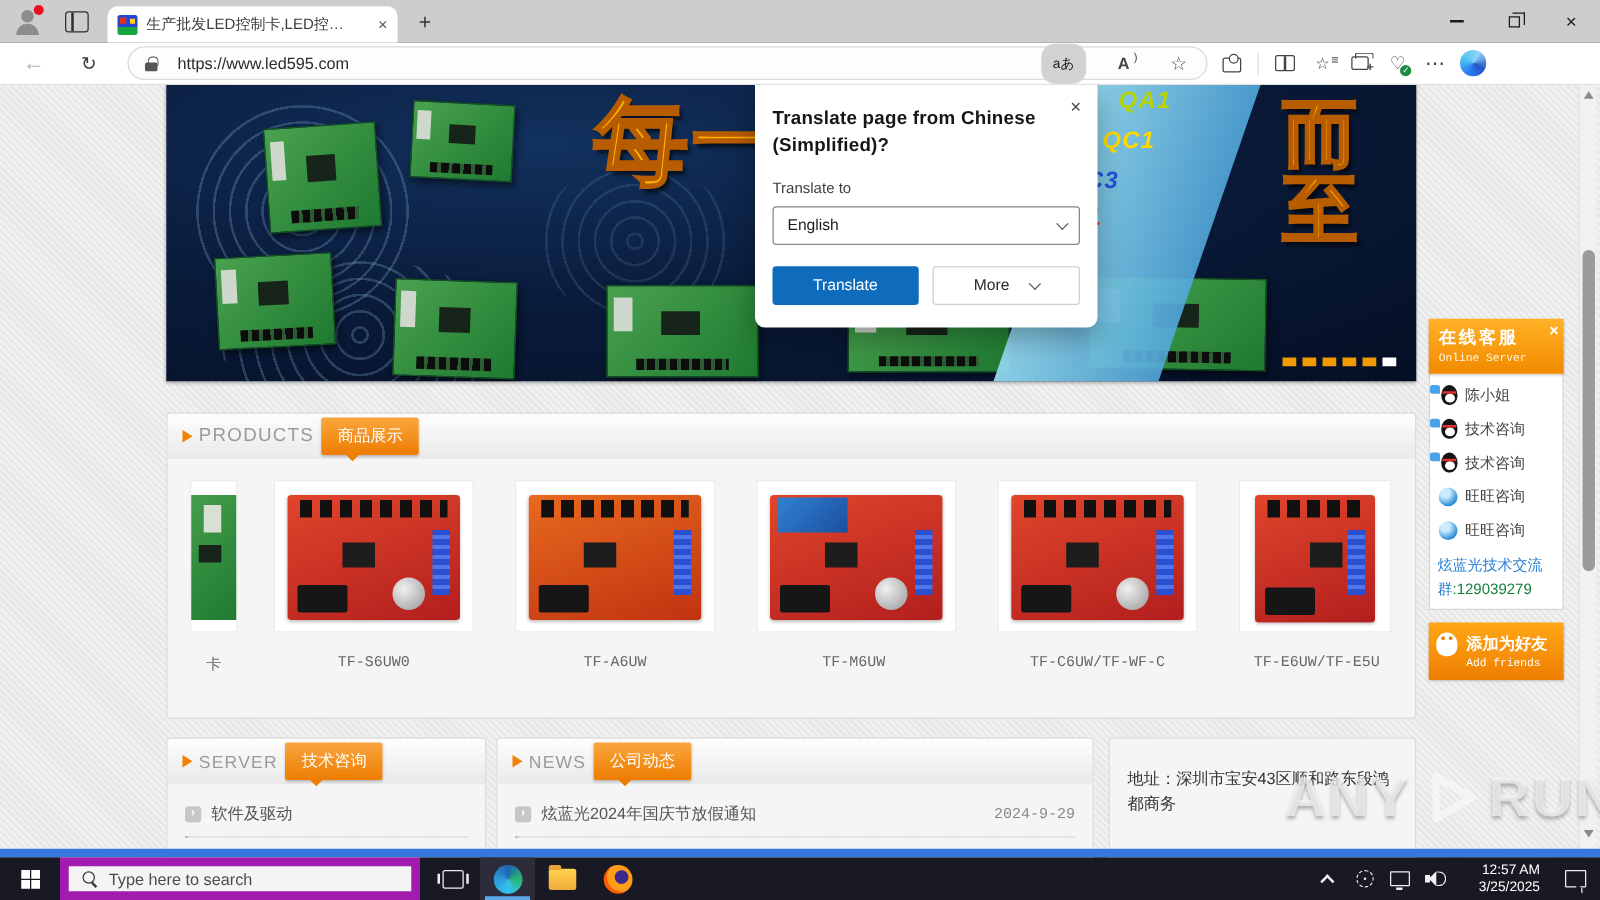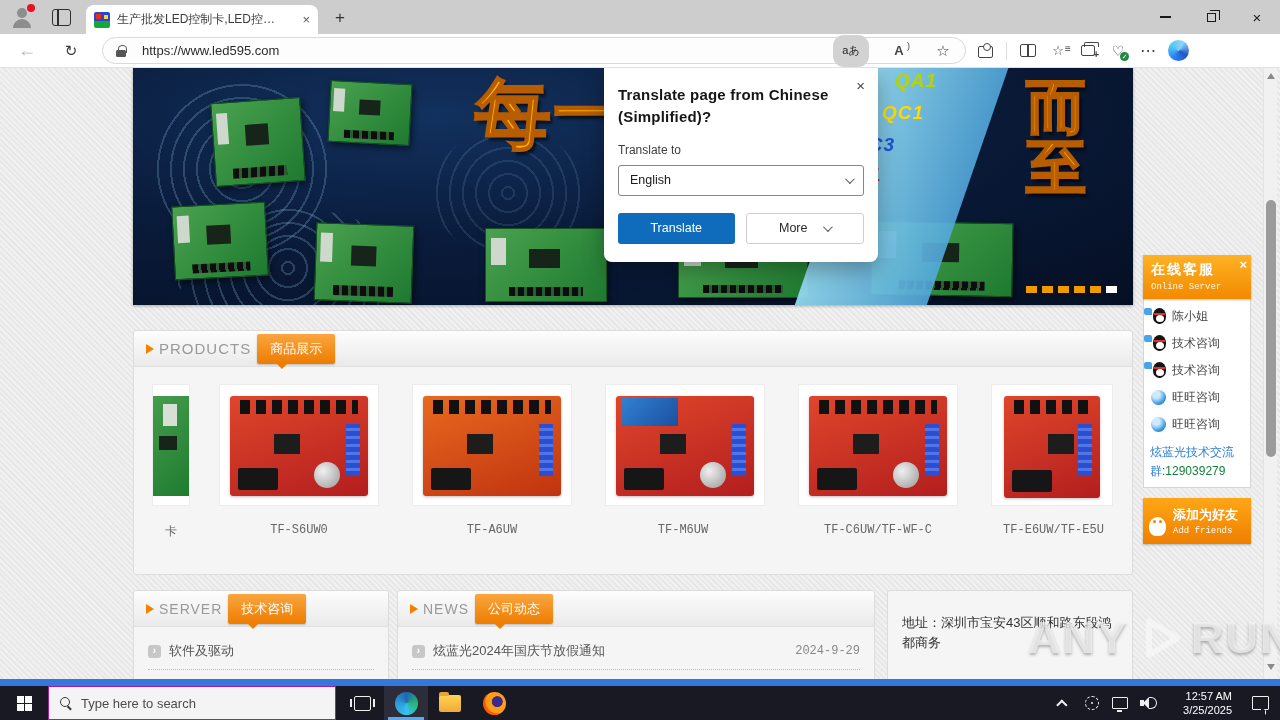--- a/index.html
+++ b/index.html
@@ -123,21 +123,21 @@
 .osv-body{background:#fff;border:1px solid #d5d5d5;border-top:none;padding:9px 6px 7px}
 .osv-row{display:flex;align-items:center;gap:6px;margin-bottom:10px;font-size:12px;color:#444}
 .qwrap{position:relative;width:16px;height:17px;flex:none}
 .iqq{position:absolute;right:0;top:0;width:13px;height:16px;background:#141414;border-radius:50% 50% 46% 46%}
 .iqq::before{content:"";position:absolute;left:2.5px;top:7px;width:8px;height:7px;background:#fff;border-radius:50%}
 .iqq::after{content:"";position:absolute;left:1px;top:5px;width:11px;height:2px;background:#e23030}
 .bub{position:absolute;left:-6px;top:0;width:8px;height:7px;background:#4aa3e8;border-radius:2px 2px 0 2px}
 .iww{width:15px;height:15px;border-radius:50%;background:radial-gradient(circle at 35% 30%,#cdeaff 0 25%,#2e8fd8 70%);flex:none;margin-left:1px}
 .osv-group{font-size:12px;color:#2a7fd4;line-height:1.55;margin-top:2px}
 .osv-group .num{color:#15803d}
-.addf{margin-top:10px;background:linear-gradient(#ffa616,#ef7f00);padding:8px 6px;display:flex;gap:7px;align-items:flex-end;color:#fff;box-shadow:0 1px 2px rgba(0,0,0,.25)}
+.addf{margin-top:10px;background:linear-gradient(#ffa616,#ef7f00);padding:8px 6px;display:flex;gap:7px;align-items:flex-start;color:#fff;box-shadow:0 1px 2px rgba(0,0,0,.25)}
 .peng{width:17px;height:19px;background:#fff;border-radius:50% 50% 42% 42%;position:relative;flex:none}
 .peng::before{content:"";position:absolute;left:4px;top:3px;width:3px;height:3px;border-radius:50%;background:#ef8600}
 .peng::after{content:"";position:absolute;right:4px;top:3px;width:3px;height:3px;border-radius:50%;background:#ef8600}
 .addf-zh{font-size:13px;font-weight:bold;white-space:nowrap}
 .addf-en{font-size:9px;font-family:"Liberation Mono","DejaVu Sans Mono",monospace;margin-top:2px}
 
 
 #sbar{position:absolute;left:1263px;top:0;width:14px;height:610px;background:#f1f1f1;border-left:1px solid #e3e3e3}
 .sb-arrow{position:absolute;left:3px;width:0;height:0;border-left:4px solid transparent;border-right:4px solid transparent}
 #sb-up{top:5px;border-bottom:6px solid #8a8a8a}
@@ -159,21 +159,21 @@
 .btn-p{flex:1;height:31px;background:#0f6cbd;color:#fff;border-radius:3px;display:flex;align-items:center;justify-content:center;font-size:12.5px}
 .btn-s{flex:1;height:31px;background:#fff;border:1px solid #cfcfcf;border-radius:3px;color:#2a2a2a;display:flex;align-items:center;justify-content:center;gap:16px;font-size:12.5px}
 .tp-x{position:absolute;top:9px;right:13px;color:#4a4a4a;font-size:15px}
 
 
 #taskbar{position:absolute;left:0;top:686px;width:1280px;height:34px;background:#191924;display:flex;align-items:center;color:#fff}
 .tb-btn{height:34px;display:flex;align-items:center;justify-content:center;flex:none}
 #start{width:48px}
 .winlogo{width:15px;height:15px;display:grid;grid-template-columns:7px 7px;grid-template-rows:7px 7px;gap:1px}
 .winlogo i{background:#fff}
-#tb-search{width:288px;height:34px;background:#f4f4f4;border:1px solid #a21caf;display:flex;align-items:center;gap:9px;padding:0 11px;flex:none}
+#tb-search{width:288px;height:34px;background:#f4f4f4;border:7px solid #a21caf;display:flex;align-items:center;gap:9px;padding:0 11px;flex:none}
 .mag{width:12px;height:12px;position:relative;flex:none}
 .mag::before{content:"";position:absolute;left:0;top:0;width:8px;height:8px;border:1.6px solid #3a3a3a;border-radius:50%}
 .mag::after{content:"";position:absolute;right:0;bottom:0;width:5px;height:1.6px;background:#3a3a3a;transform:rotate(45deg)}
 #tb-search span{font-size:13px;color:#4c4c4c}
 #taskview{width:44px;margin-left:4px}
 .tv{width:17px;height:15px;border:1.6px solid #eee;border-radius:2px;position:relative}
 .tv::before{content:"";position:absolute;left:-5px;top:2px;width:2px;height:8px;background:#eee}
 .tv::after{content:"";position:absolute;right:-5px;top:2px;width:2px;height:8px;background:#eee}
 .app{width:44px;position:relative}
 .app.active{background:#2c2c3a}

